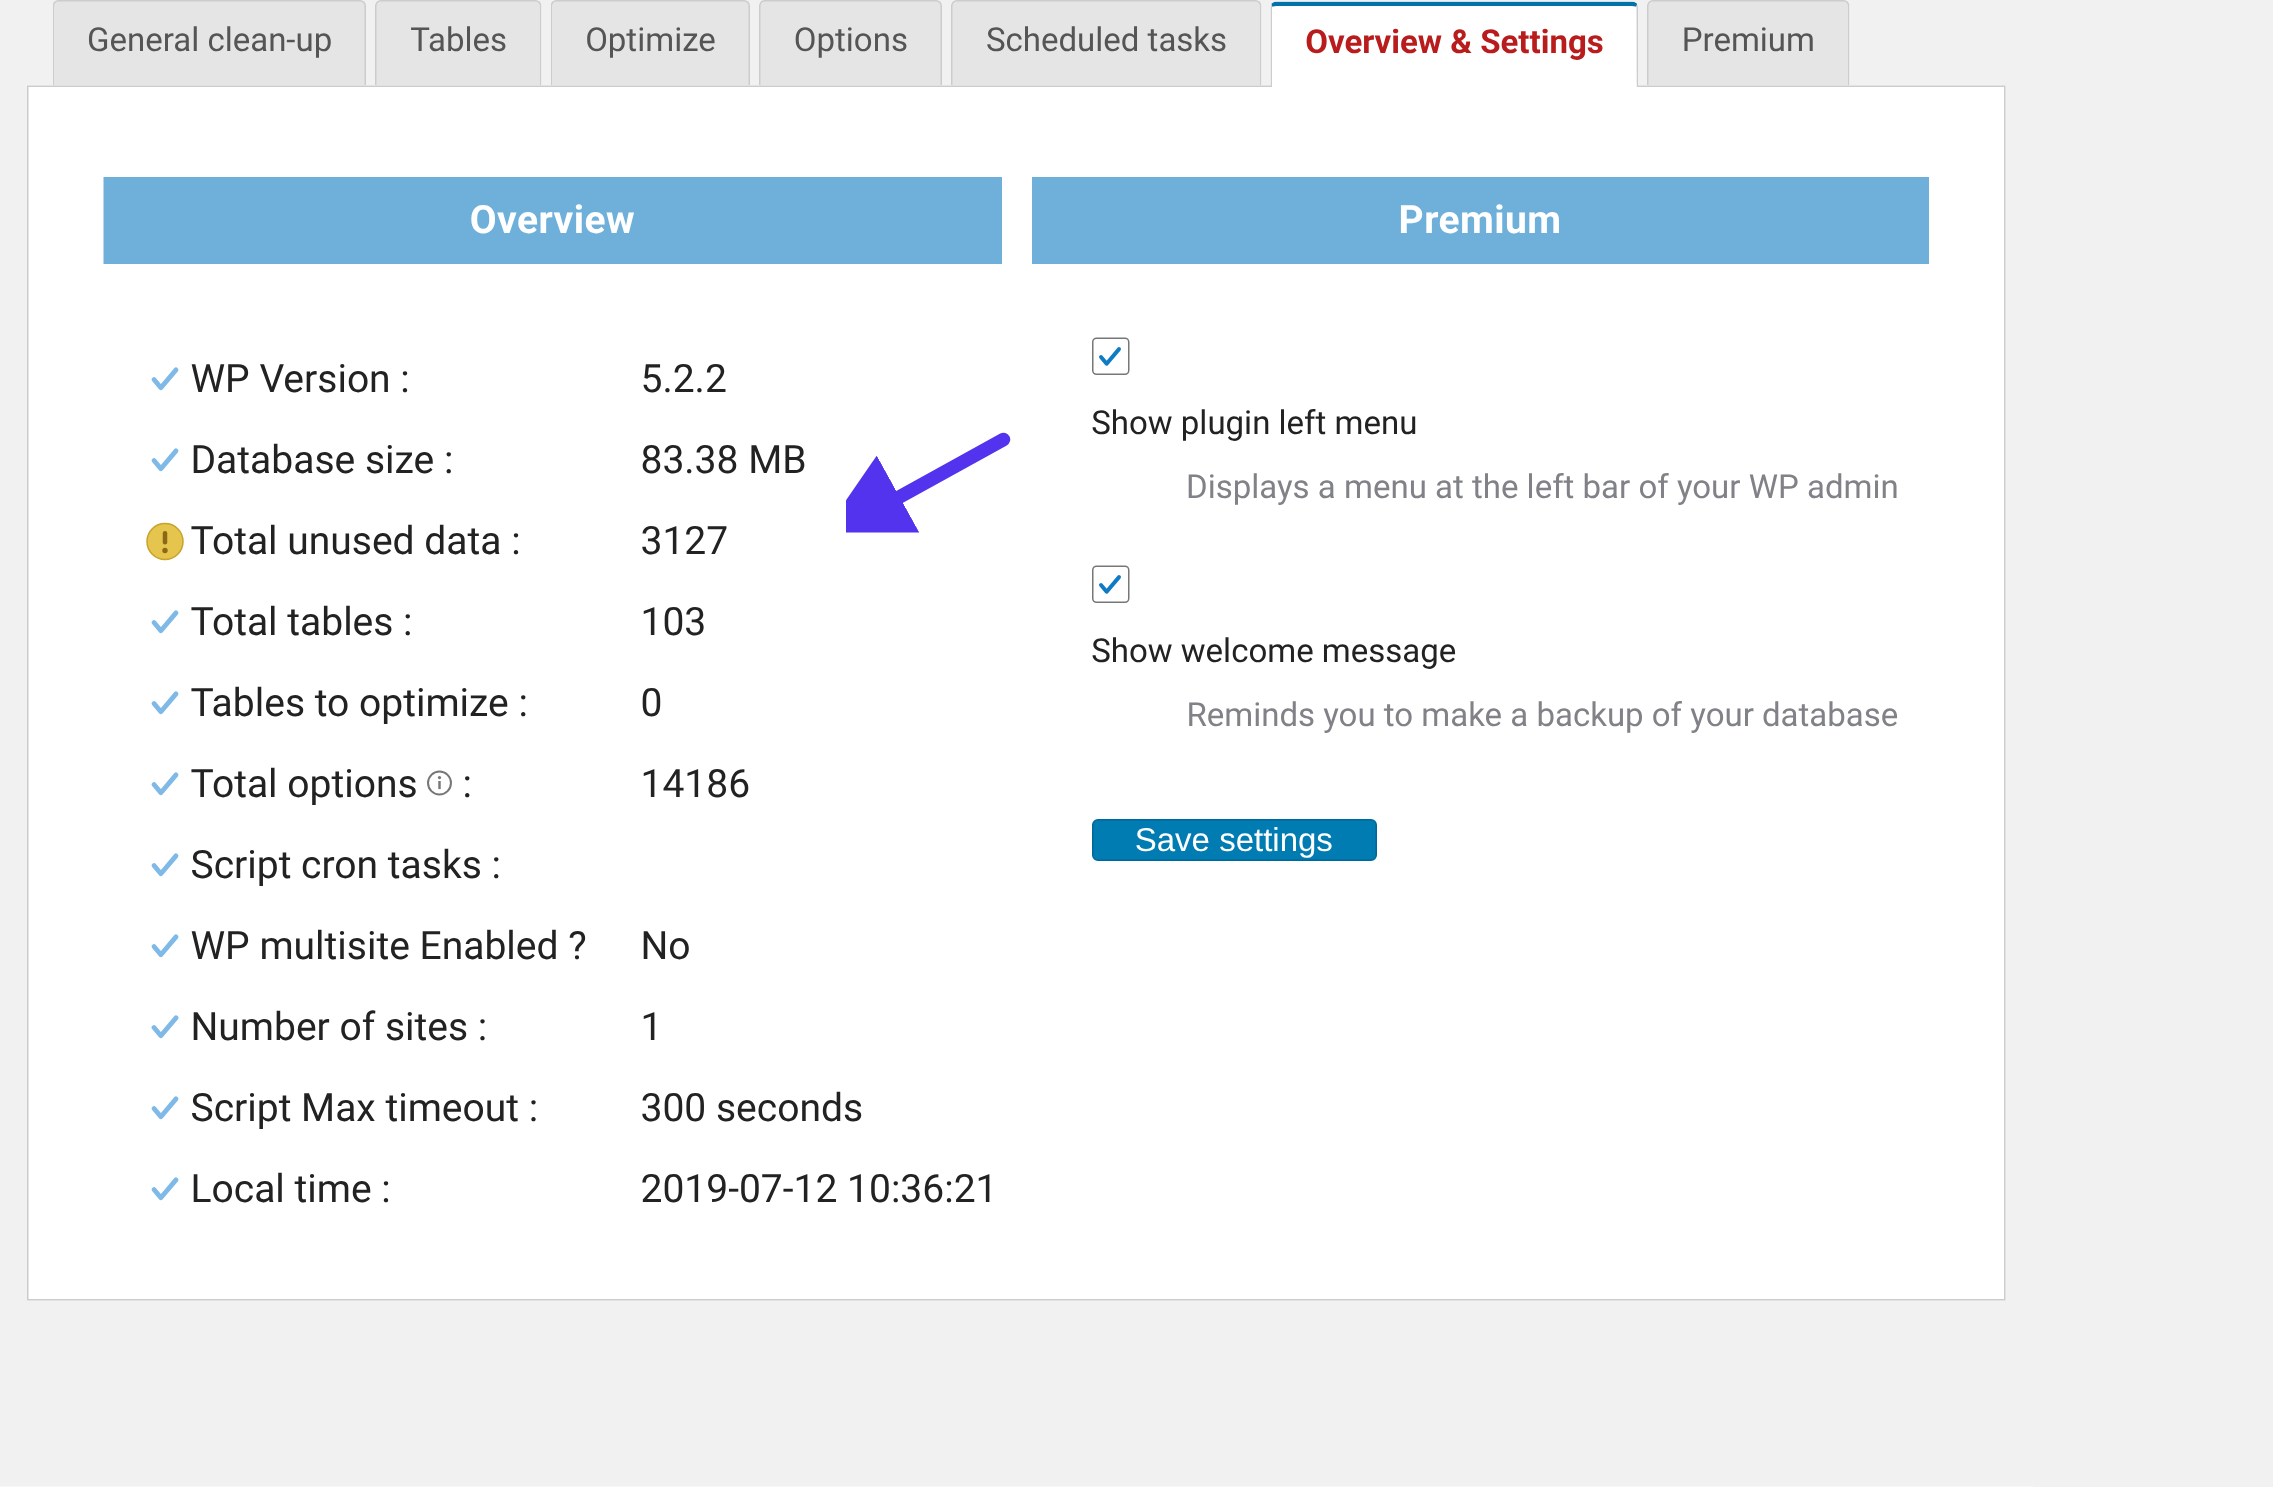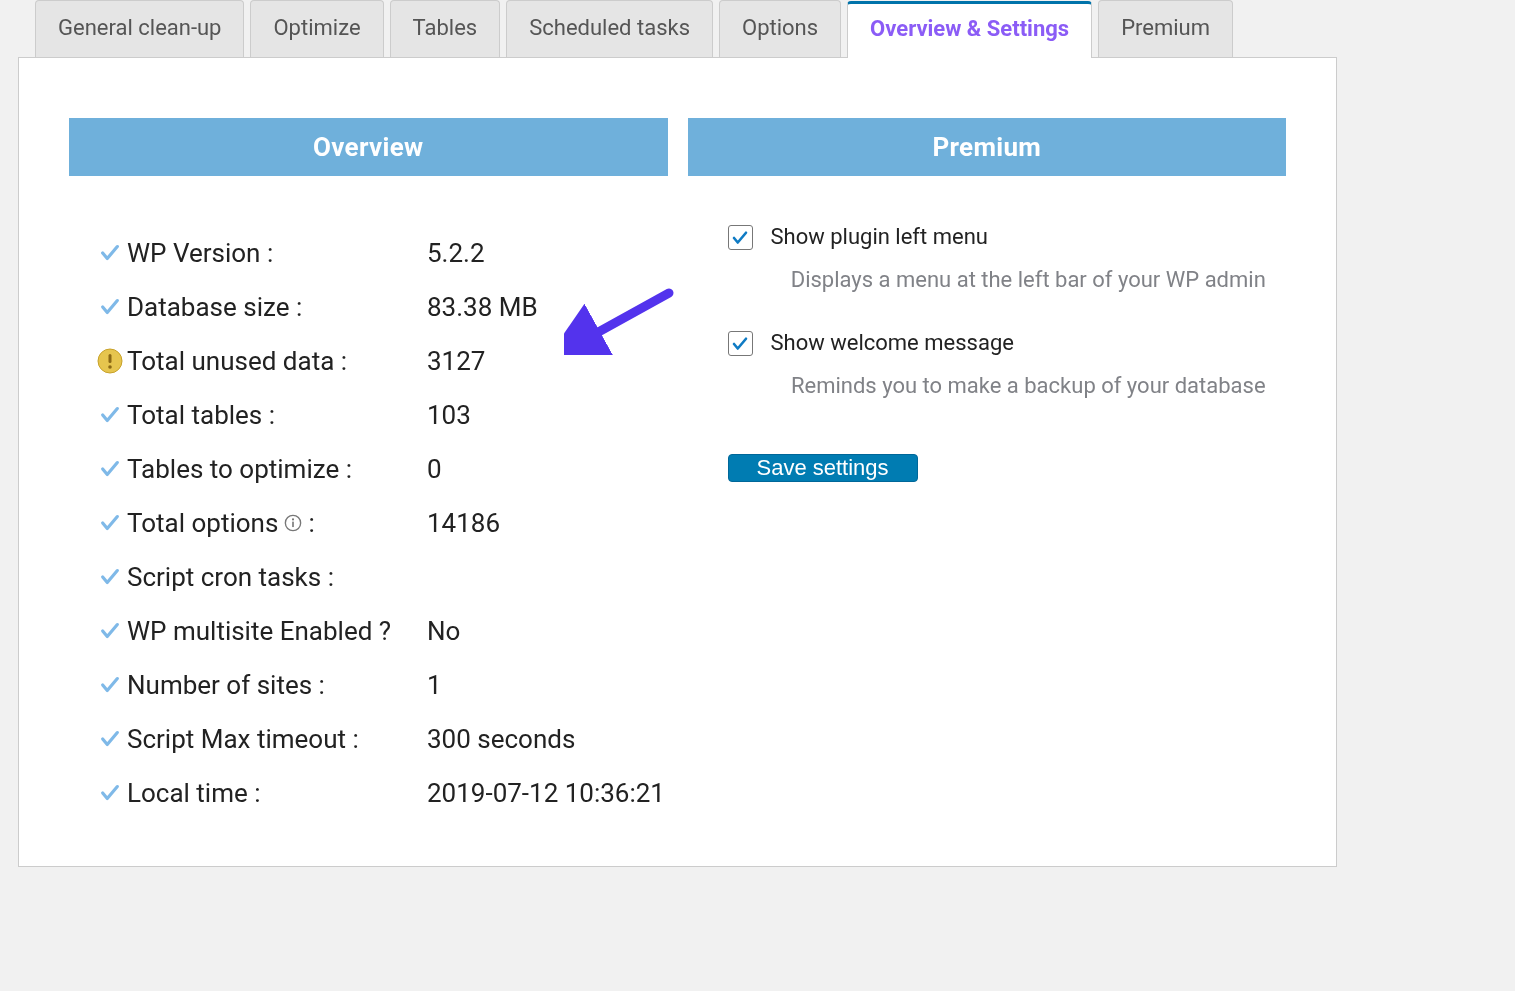--- a/index.html
+++ b/index.html
@@ -26,21 +26,21 @@
       border-radius: 4px 4px 0 0;
       font-size: 22px;
       color: #555;
       cursor: pointer;
       line-height: 1.2;
     }
     .tab.active {
       background: #fff;
       position: relative;
       z-index: 2;
-      color: #8b5cf6;
+      color: #b91c1c;
       font-weight: 700;
       border-top: 3px solid #0073aa;
       border-left: 1px solid #ccc;
       border-right: 1px solid #ccc;
       padding-top: 12px;
       margin-bottom: -1px;
     }
     .panel {
       background: #fff;
       border: 1px solid #ccc;
@@ -96,20 +96,21 @@
     .warn-svg { width: 26px; height: 26px; }
     .info-svg { width: 18px; height: 18px; }
     
     .settings-body {
       padding: 46px 0 0 40px;
     }
     .chk-row {
       display: flex;
       align-items: flex-start;
       gap: 18px;
+      flex-direction: column;
     }
     .chk-box {
       width: 25px;
       height: 25px;
       border: 1px solid #777;
       border-radius: 3px;
       background: #fff;
       display: flex;
       align-items: center;
       justify-content: center;
@@ -149,24 +150,24 @@
       height: 70px;
       pointer-events: none;
     }
   </style>
 </head>
 <body>
 
 <div class="container">
   <div class="tabs">
     <div class="tab">General clean-up</div>
+    <div class="tab">Tables</div>
     <div class="tab">Optimize</div>
-    <div class="tab">Tables</div>
+    <div class="tab">Options</div>
     <div class="tab">Scheduled tasks</div>
-    <div class="tab">Options</div>
     <div class="tab active">Overview &amp; Settings</div>
     <div class="tab">Premium</div>
   </div>
 
   <div class="panel">
     <div class="content">
 
       <div class="col">
         <div class="section-header">Overview</div>
         <div class="ov-list" style="position:relative;">

